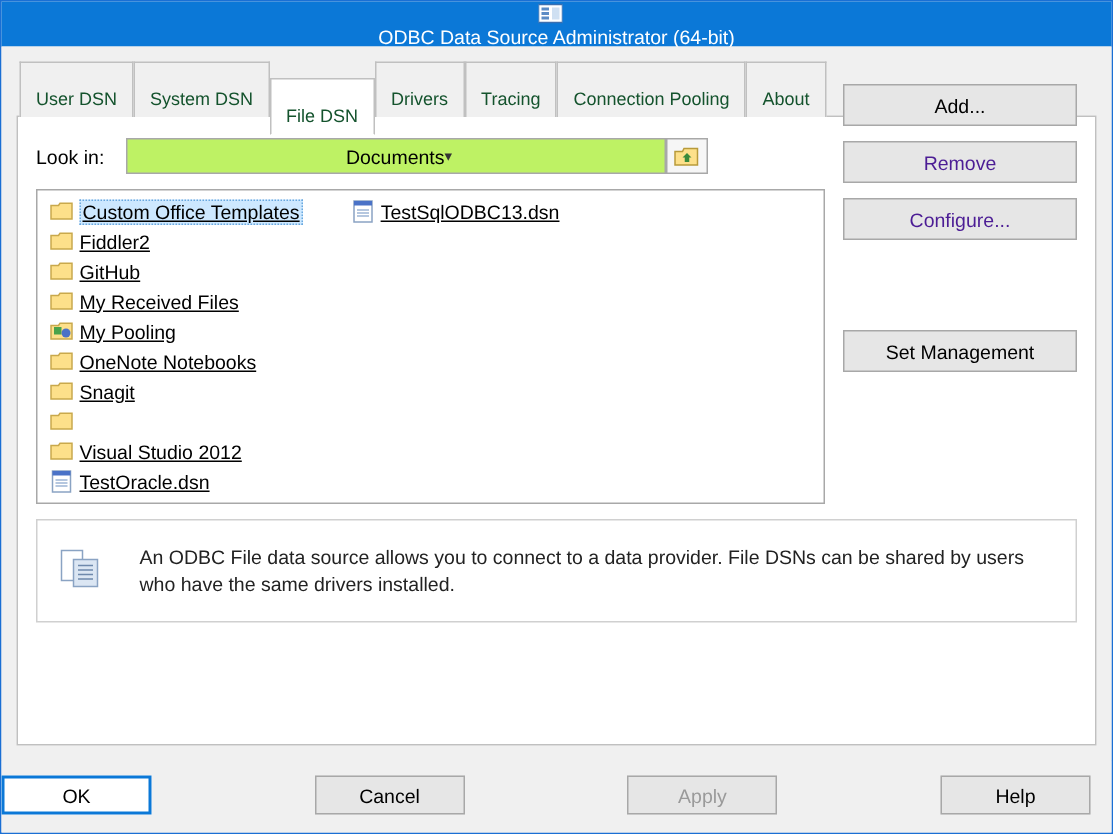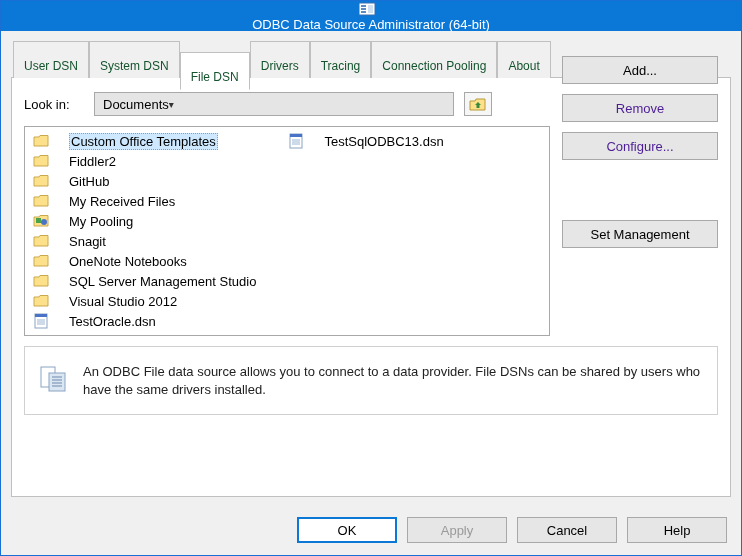--- a/index.html
+++ b/index.html
@@ -82,31 +82,30 @@
     border: 1px solid #c0c0c0;
     margin-top: 0;
     padding: 14px 12px 12px 12px;
     display: flex;
     flex-direction: column;
     gap: 10px;
   }
   .lookin-row {
     display: flex;
     align-items: center;
-    gap: 10px;
   }
   .lookin-label { width: 60px; font-size: 13px; }
   .lookin-select {
     flex: 0 0 360px;
     height: 24px;
     border: 1px solid #a8a8a8;
-    background: #e5e5e5;
+    background: #bef264;
     display: flex;
     align-items: center;
-    justify-content: flex-start;
+    justify-content: center;
     padding: 0 4px 0 8px;
     font-size: 13px;
     cursor: pointer;
   }
   .lookin-select .chev {
     font-size: 10px; color: #333;
   }
   .up-btn {
     width: 28px; height: 24px;
     border: 1px solid #a8a8a8;
@@ -123,26 +122,27 @@
     display: flex;
     flex-direction: column;
     flex-wrap: wrap;
     align-content: flex-start;
     gap: 0;
   }
   .file-item {
     display: flex;
     align-items: center;
     height: 20px;
-    gap: 20px;
+    gap: 4px;
     padding: 0 2px;
     font-size: 13px;
     white-space: nowrap;
     margin-right: 28px;
     cursor: default;
+    text-decoration: underline;
   }
   .file-item.selected span.name {
     background: #cde8ff;
     border: 1px dotted #6aa7de;
     padding: 0 1px;
   }
   .folder-icon, .dsn-icon, .shapes-icon {
     width: 16px; height: 16px; flex: 0 0 16px;
     display: inline-block;
   }
@@ -163,36 +163,36 @@
   .sidebar-buttons button:disabled {
     color: #4c1d95;
     cursor: default;
   }
   .sidebar-buttons .gap { height: 40px; }
   .info-box {
     border: 1px solid #d0d0d0;
     background: #fff;
     padding: 16px 14px;
     display: flex;
-    gap: 12px;
+    gap: 22px;
     align-items: flex-start;
   }
   .info-box .info-icon {
     width: 32px; height: 32px; flex: 0 0 32px;
   }
   .info-box p {
     margin: 0;
     font-size: 13px;
     line-height: 1.35;
     color: #222;
   }
   .button-row {
     padding: 10px 14px 12px 0;
     display: flex;
-    justify-content: flex-end;
+    justify-content: space-between;
     gap: 10px;
     background: #f0f0f0;
   }
   .button-row button {
     width: 100px;
     height: 26px;
     border: 1px solid #a8a8a8;
     background: #e6e6e6;
     font-size: 13px;
     cursor: pointer;
@@ -297,37 +297,36 @@
                   </svg>
                 </span>
                 <span class="name">My Pooling</span>
               </div>
               <div class="file-item">
                 <span class="folder-icon">
                   <svg width="16" height="16" viewBox="0 0 16 16">
                     <path d="M1 4 L6 4 L7 2.5 L15 2.5 L15 13 L1 13 Z" fill="#fde08a" stroke="#c9a94c"></path>
                   </svg>
                 </span>
+                <span class="name">OneNote Notebooks</span>
+              </div>
+              <div class="file-item">
+                <span class="folder-icon">
+                  <svg width="16" height="16" viewBox="0 0 16 16">
+                    <path d="M1 4 L6 4 L7 2.5 L15 2.5 L15 13 L1 13 Z" fill="#fde08a" stroke="#c9a94c"></path>
+                  </svg>
+                </span>
                 <span class="name">Snagit</span>
               </div>
               <div class="file-item">
                 <span class="folder-icon">
                   <svg width="16" height="16" viewBox="0 0 16 16">
                     <path d="M1 4 L6 4 L7 2.5 L15 2.5 L15 13 L1 13 Z" fill="#fde08a" stroke="#c9a94c"></path>
                   </svg>
                 </span>
-                <span class="name">OneNote Notebooks</span>
-              </div>
-              <div class="file-item">
-                <span class="folder-icon">
-                  <svg width="16" height="16" viewBox="0 0 16 16">
-                    <path d="M1 4 L6 4 L7 2.5 L15 2.5 L15 13 L1 13 Z" fill="#fde08a" stroke="#c9a94c"></path>
-                  </svg>
-                </span>
-                <span class="name">SQL Server Management Studio</span>
               </div>
               <div class="file-item">
                 <span class="folder-icon">
                   <svg width="16" height="16" viewBox="0 0 16 16">
                     <path d="M1 4 L6 4 L7 2.5 L15 2.5 L15 13 L1 13 Z" fill="#fde08a" stroke="#c9a94c"></path>
                   </svg>
                 </span>
                 <span class="name">Visual Studio 2012</span>
               </div>
               <div class="file-item">
@@ -377,17 +376,17 @@
             <line x1="13" y1="23" x2="23" y2="23" stroke="#6e89ac"></line>
           </svg>
         </span>
         <p>An ODBC File data source allows you to connect to a data provider.  File DSNs can be shared by users who have the same drivers installed.</p>
       </div>
     </div>
   </div>
 
   <div class="button-row">
     <button class="default">OK</button>
+    <button>Cancel</button>
     <button disabled="">Apply</button>
-    <button>Cancel</button>
     <button>Help</button>
   </div>
 </div>
 
 </body></html>

